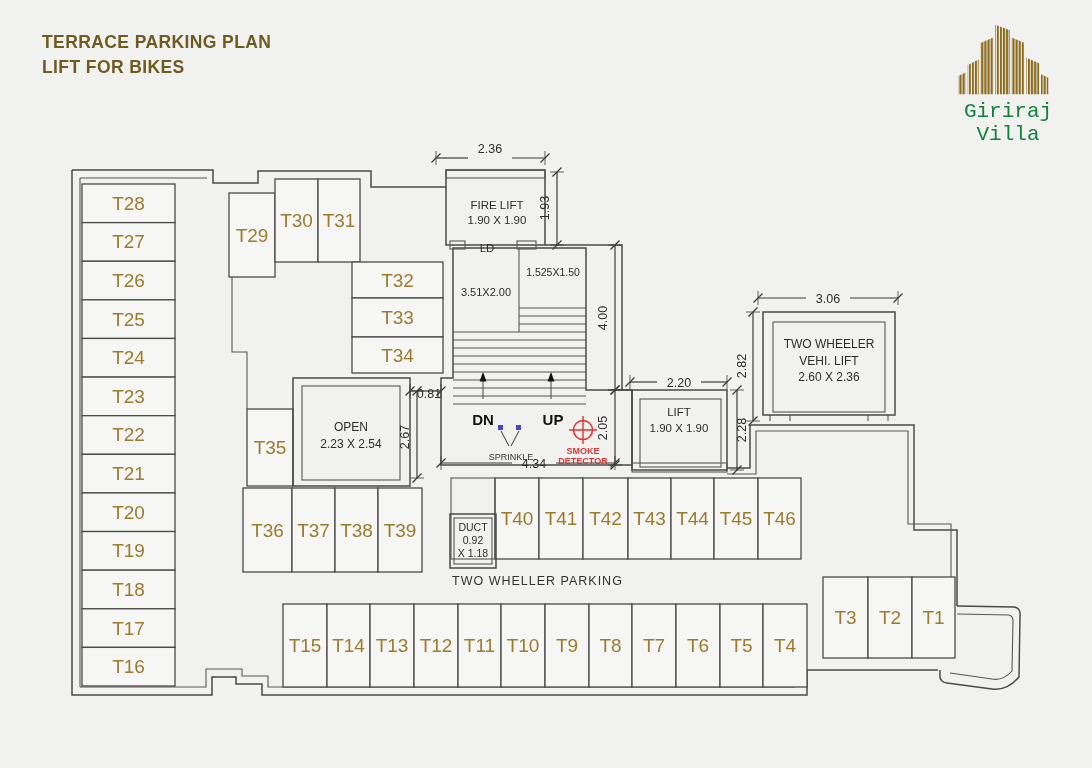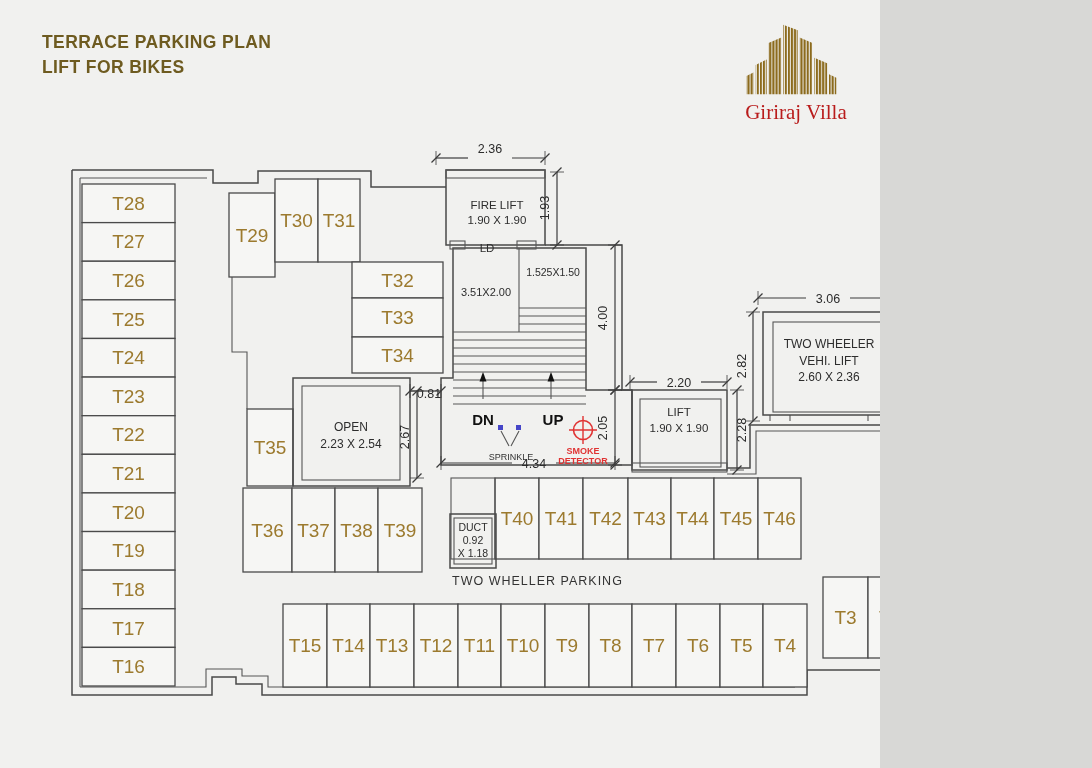--- a/index.html
+++ b/index.html
@@ -1,21 +1,21 @@
 <!DOCTYPE html>
 <html><head>
 <meta charset="utf-8">
 <style>
   html,body{margin:0;padding:0;background:#d8d8d6;}
-  .page{position:relative;width:880px;height:768px;background:#f1f1ef;overflow:hidden;
+  .page{position:relative;width:1092px;height:768px;background:#f1f1ef;overflow:hidden;
         font-family:"Liberation Sans",sans-serif;}
   .title{position:absolute;left:42px;top:30px;font-size:17.5px;font-weight:700;
          color:#6e5b20;letter-spacing:.4px;line-height:1.45;}
   .logo{position:absolute;right:14px;top:10px;width:140px;text-align:center;}
-  .logo-text{font-family:Liberation Serif, serif;font-size:21px;color:#b91c1c;margin-top:-2px;}
+  .logo-text{font-family:Liberation Mono, monospace;font-size:21px;color:#15803d;margin-top:-2px;}
   svg.plan{position:absolute;left:0;top:0;}
   
   .w{stroke:#4a4a4a;stroke-width:1.5;fill:none;}
   .wt{stroke:#565656;stroke-width:1.1;fill:none;}
   .stall-box{fill:#f6f6f4;stroke:#4a4a4a;stroke-width:1.3;}
   text{font-family:"Liberation Sans",sans-serif;}
   .stall{font-size:19px;fill:#9c7a2e;text-anchor:middle;}
   .rm{font-size:11.5px;fill:#2d2d2d;text-anchor:middle;}
   .s12{font-size:12px;} .s11{font-size:11px;} .s10{font-size:10.5px;}
   .dnup{font-size:15px;font-weight:bold;fill:#111;text-anchor:middle;}

